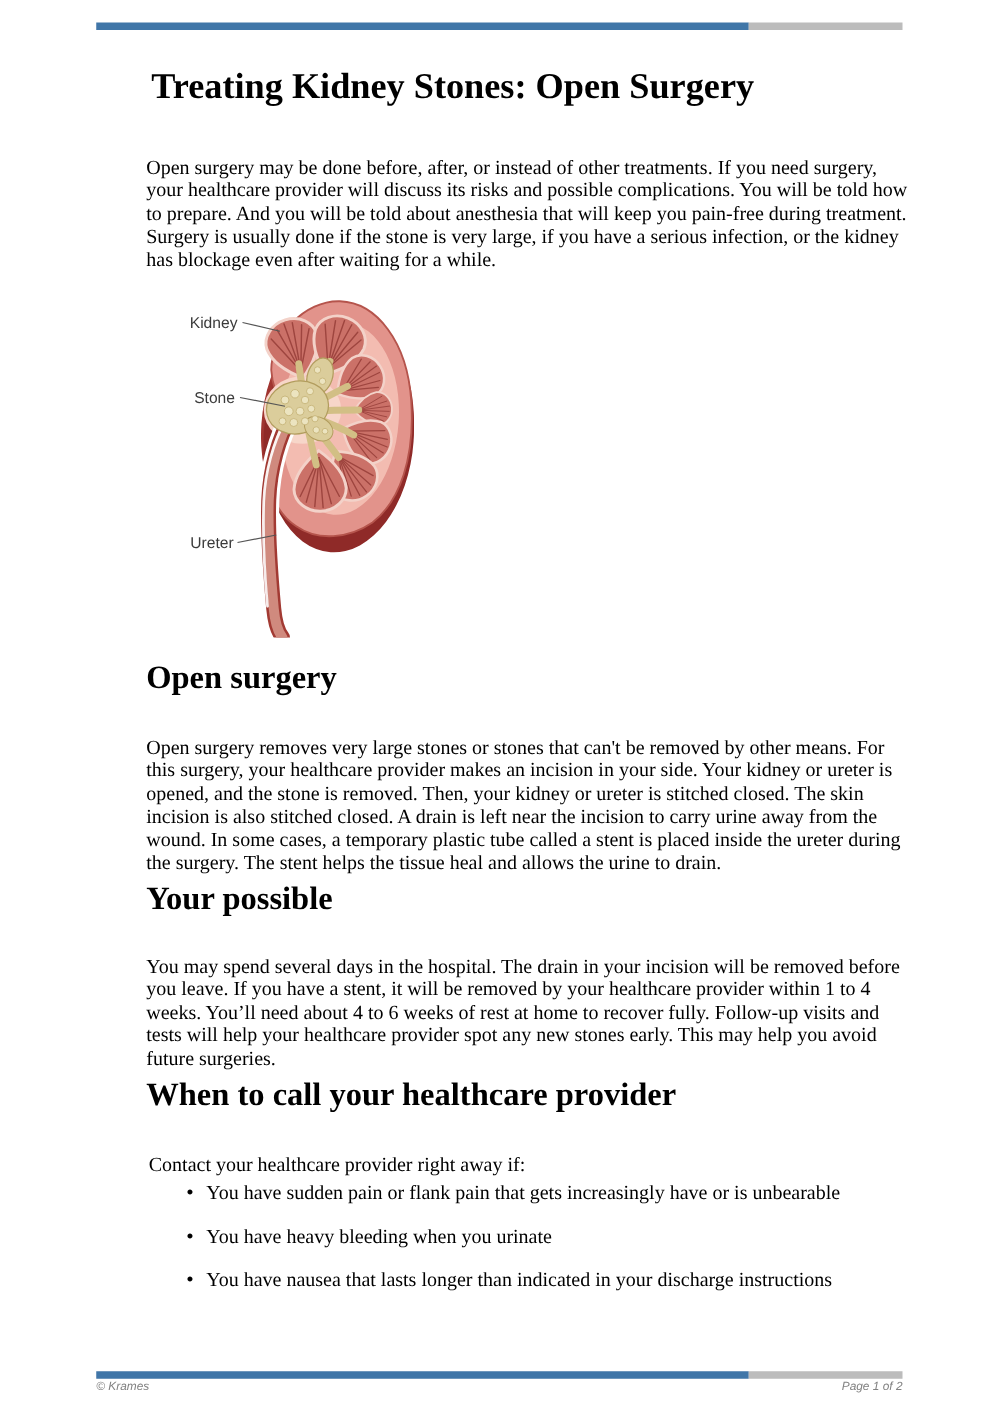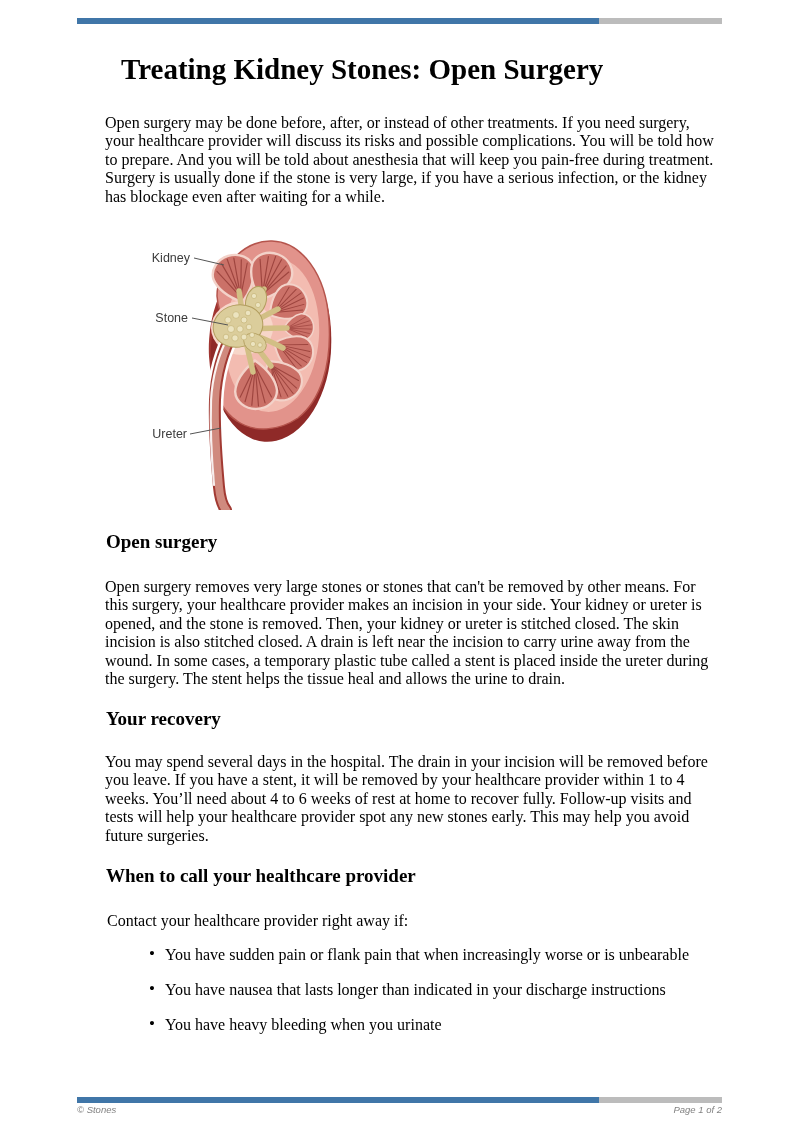--- a/index.html
+++ b/index.html
@@ -16,27 +16,27 @@
   .bar .seg-blue{width:522px;height:100%;background:var(--accent-blue);}
   .bar .seg-gray{flex:1;height:100%;background:var(--bar-gray);}
   #bar-top{top:18px;}
   #bar-bottom{top:1097px;}
 
   .page-title{
     position:absolute;left:121px;top:53px;margin:0;
     font-size:29px;font-weight:bold;line-height:33px;white-space:nowrap;
   }
   .para{
-    position:absolute;left:105px;width:610px;margin:0;
+    position:absolute;left:105px;width:610px;margin:12px;
     font-size:16px;line-height:18.4px;
   }
   #intro{top:114px;}
   .h2{
-    position:absolute;left:106px;margin:0;
-    font-size:19px;font-weight:bold;line-height:26px;white-space:nowrap;
+    position:absolute;left:117px;margin:0;
+    font-size:26px;font-weight:bold;line-height:26px;white-space:nowrap;
   }
   #h2-open{top:529px;}
   #p-open{top:578px;}
   #h2-recovery{top:706px;}
   #p-recovery{top:753px;}
   #h2-call{top:863px;}
   #p-contact{top:912px;padding-left:2px;}
   #bullet-list{
     position:absolute;left:105px;top:946px;width:612px;margin:0;padding:0;
     list-style:none;font-size:16px;line-height:18.4px;
@@ -166,31 +166,31 @@
 
       <line x1="70" y1="209" x2="101" y2="203" stroke="#555" stroke-width="1"></line>
       <text class="fig-label" x="67" y="213" text-anchor="end">Ureter</text>
     </g>
   </svg>
 </div>
 
 <h2 class="h2" id="h2-open">Open surgery</h2>
 <p class="para" id="p-open">Open surgery removes very large stones or stones that can't be removed by other means. For this surgery, your healthcare provider makes an incision in your side. Your kidney or ureter is opened, and the stone is removed. Then, your kidney or ureter is stitched closed. The skin incision is also stitched closed. A drain is left near the incision to carry urine away from the wound. In some cases, a temporary plastic tube called a stent is placed inside the ureter during the surgery. The stent helps the tissue heal and allows the urine to drain.</p>
 
-<h2 class="h2" id="h2-recovery">Your recovery</h2>
+<h2 class="h2" id="h2-recovery">Your possible</h2>
 <p class="para" id="p-recovery">You may spend several days in the hospital. The drain in your incision will be removed before you leave. If you have a stent, it will be removed by your healthcare provider within 1 to 4 weeks. You’ll need about 4 to 6 weeks of rest at home to recover fully. Follow-up visits and tests will help your healthcare provider spot any new stones early. This may help you avoid future surgeries.</p>
 
 <h2 class="h2" id="h2-call">When to call your healthcare provider</h2>
 <p class="para" id="p-contact">Contact your healthcare provider right away if:</p>
 
 <ul id="bullet-list">
-  <li>You have sudden pain or flank pain that when increasingly worse or is unbearable</li>
+  <li>You have sudden pain or flank pain that gets increasingly have or is unbearable</li>
+  <li>You have heavy bleeding when you urinate</li>
   <li>You have nausea that lasts longer than indicated in your discharge instructions</li>
-  <li>You have heavy bleeding when you urinate</li>
 </ul>
 
 <div class="bar" id="bar-bottom">
   <div class="seg-blue"></div>
   <div class="seg-gray"></div>
 </div>
 
-<p class="footer-text" id="copyright">© Stones</p>
+<p class="footer-text" id="copyright">© Krames</p>
 <p class="footer-text" id="page-info">Page 1 of 2</p>
 
 </body></html>

